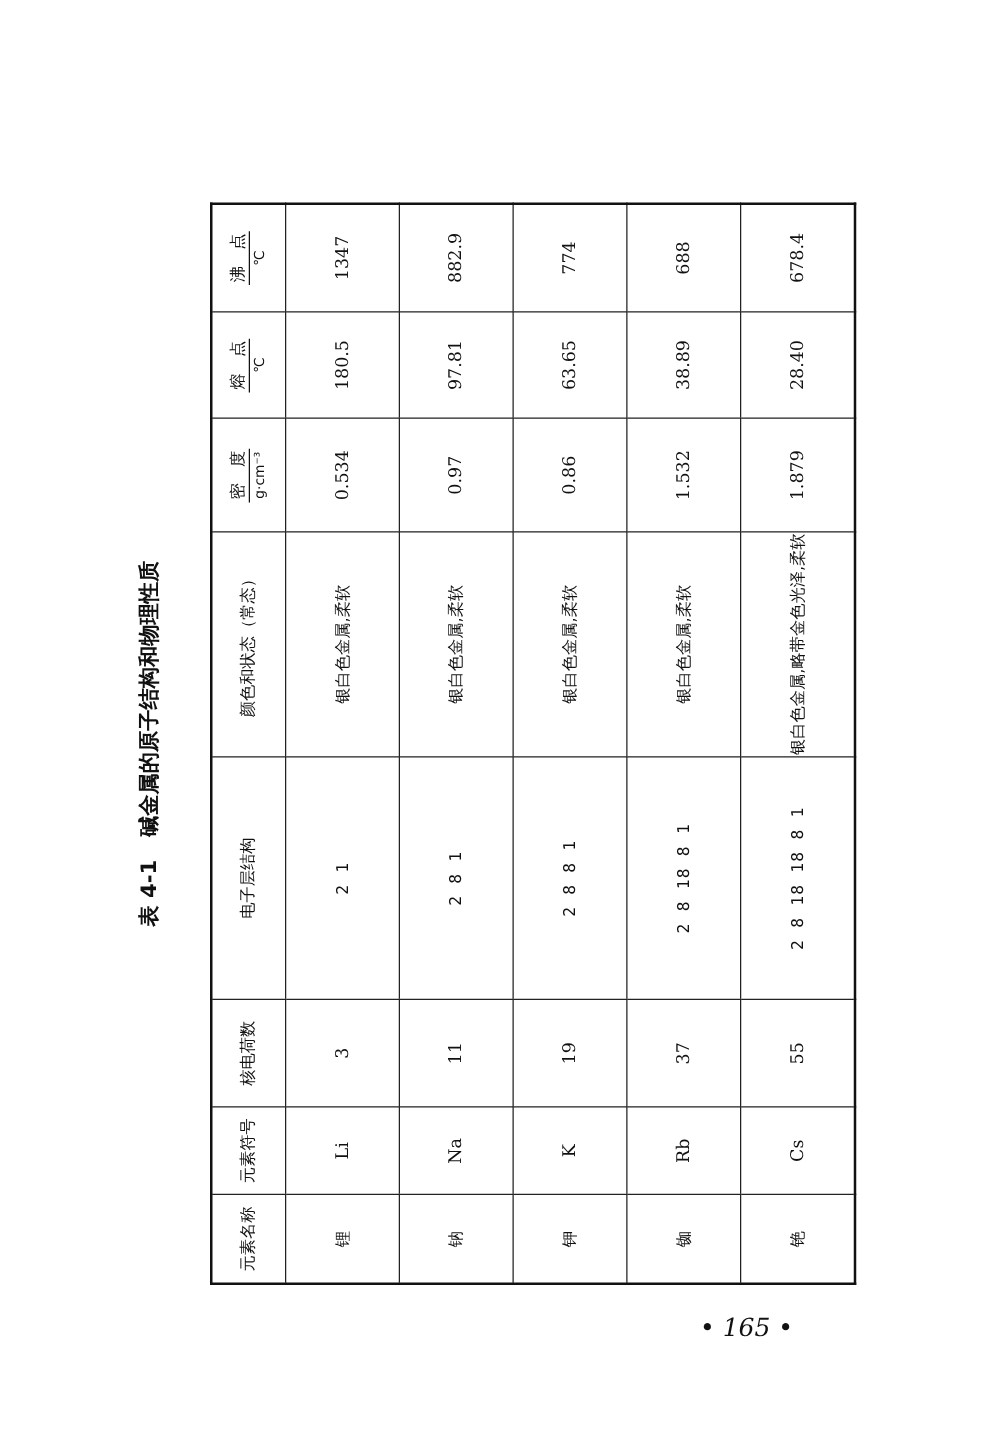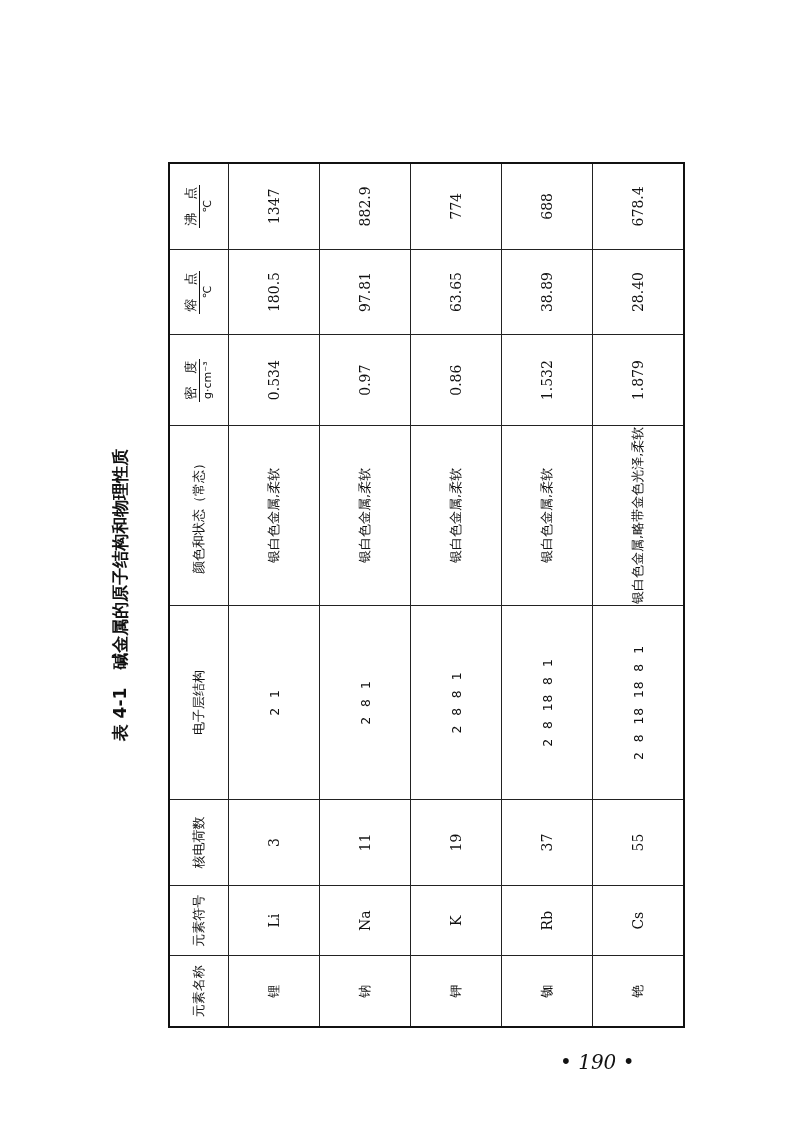--- a/index.html
+++ b/index.html
@@ -86,13 +86,13 @@
         <td class="shell">2 8 18 18 8 1</td>
         <td class="zh">银白色金属,略带金色光泽,柔软</td>
         <td>1.879</td>
         <td>28.40</td>
         <td>678.4</td>
       </tr>
     </tbody>
   </table>
 </div>
 
-<div class="pageno">• 190 •</div>
+<div class="pageno">• 165 •</div>
 
 </body></html>

